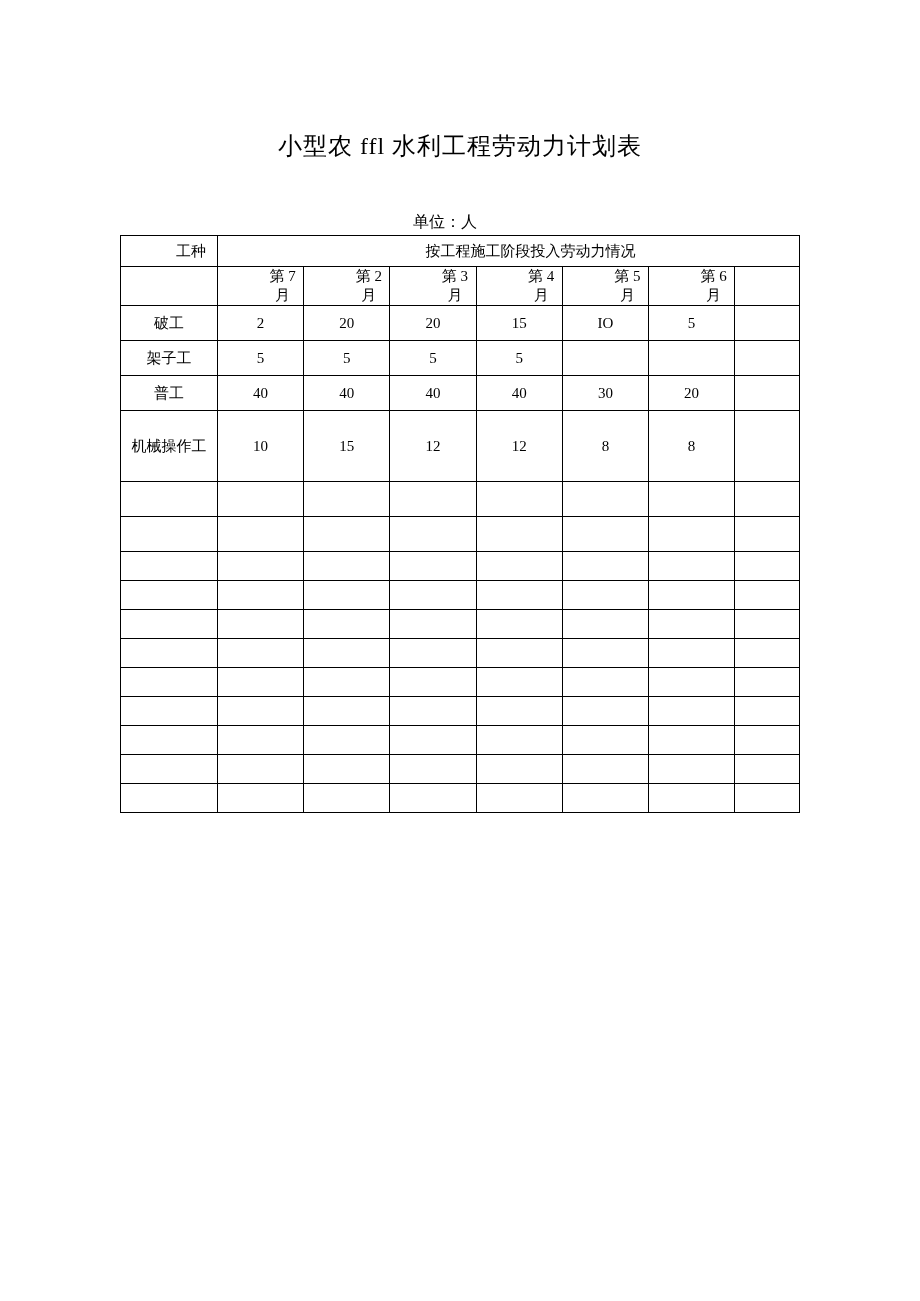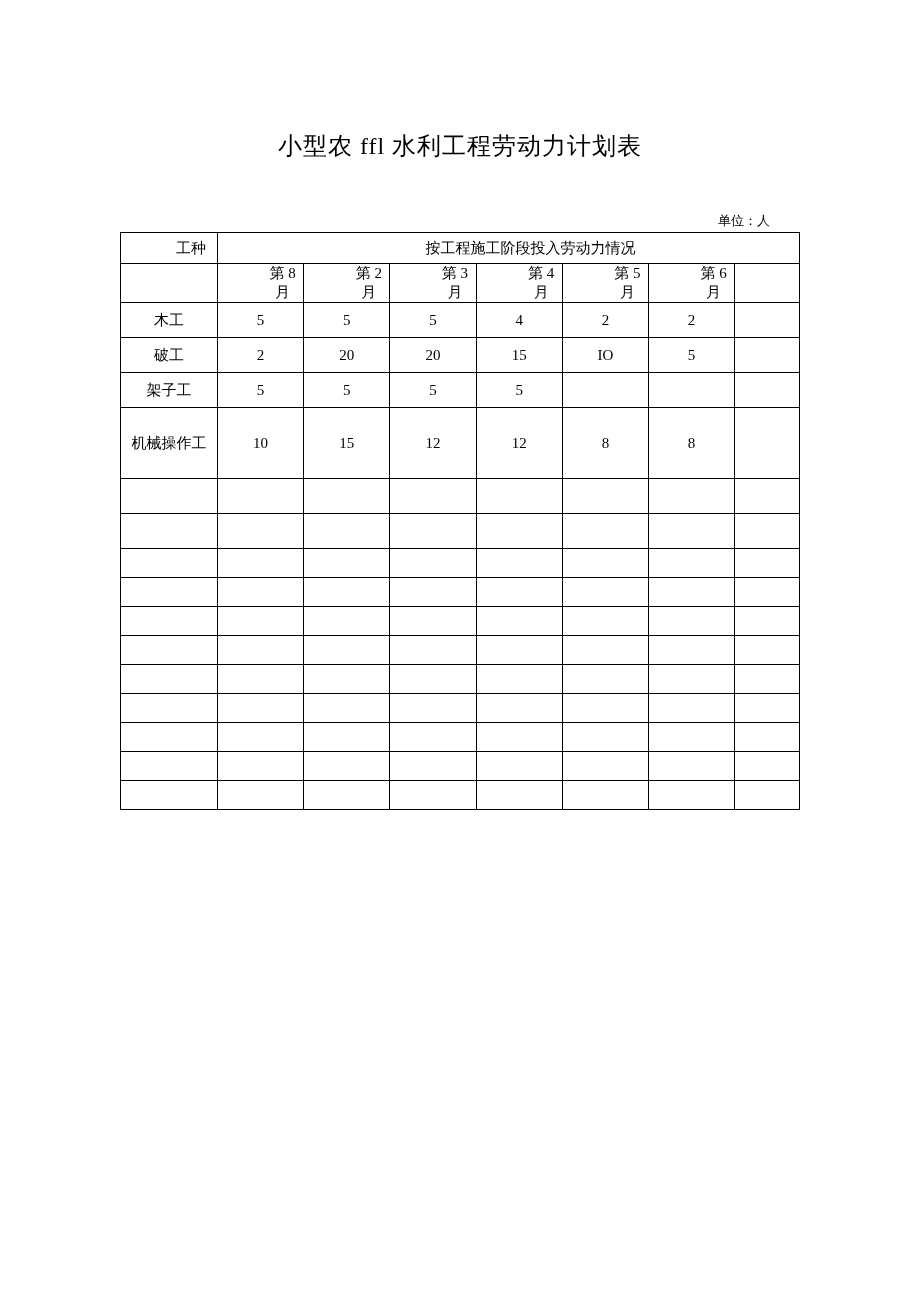--- a/index.html
+++ b/index.html
@@ -14,22 +14,22 @@
       padding: 130px 120px 0 120px;
     }
     .title {
       text-align: center;
       font-size: 24px;
       font-weight: normal;
       margin-bottom: 50px;
       letter-spacing: 1px;
     }
     .unit {
-      text-align: right;
-      font-size: 13px;
+      text-align: center;
+      font-size: 16px;
       margin-bottom: 2px;
       padding-right: 30px;
     }
     table {
       border-collapse: collapse;
       width: 100%;
       table-layout: fixed;
     }
     th, td {
       border: 1px solid #000;
@@ -66,56 +66,56 @@
       <col class="col-last">
     </colgroup>
     <tbody id="tbody">
 
     <tr class="hdr-row">
           <td>工种</td>
           <td colspan="7">按工程施工阶段投入劳动力情况</td>
         </tr>
         <tr class="hdr-row">
           <td></td>
-          <td>第 8 月</td>
+          <td>第 7 月</td>
           <td>第 2 月</td>
           <td>第 3 月</td>
           <td>第 4 月</td>
           <td>第 5 月</td>
           <td>第 6 月</td>
-          <td></td>
-        </tr>
-        <tr>
-          <td>木工</td>
-          <td>5</td>
-          <td>5</td>
-          <td>5</td>
-          <td>4</td>
-          <td>2</td>
-          <td>2</td>
           <td></td>
         </tr>
         <tr>
           <td>破工</td>
           <td>2</td>
           <td>20</td>
           <td>20</td>
           <td>15</td>
           <td>IO</td>
           <td>5</td>
           <td></td>
         </tr>
         <tr>
           <td>架子工</td>
           <td>5</td>
           <td>5</td>
           <td>5</td>
           <td>5</td>
           <td></td>
           <td></td>
+          <td></td>
+        </tr>
+        <tr>
+          <td>普工</td>
+          <td>40</td>
+          <td>40</td>
+          <td>40</td>
+          <td>40</td>
+          <td>30</td>
+          <td>20</td>
           <td></td>
         </tr>
         <tr class="tall-row">
           <td>机械操作工</td>
           <td>10</td>
           <td>15</td>
           <td>12</td>
           <td>12</td>
           <td>8</td>
           <td>8</td>

